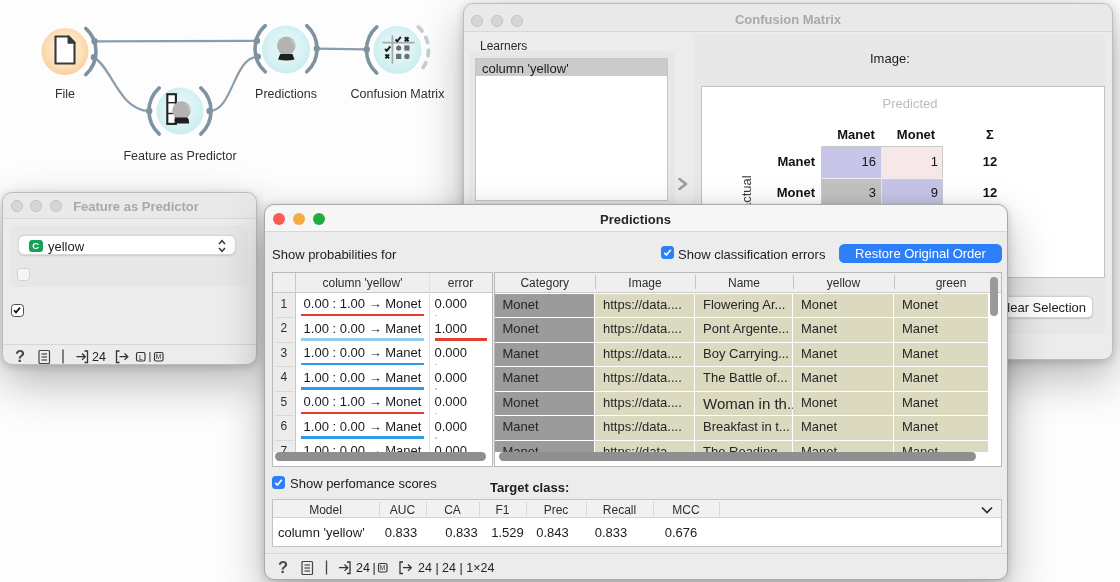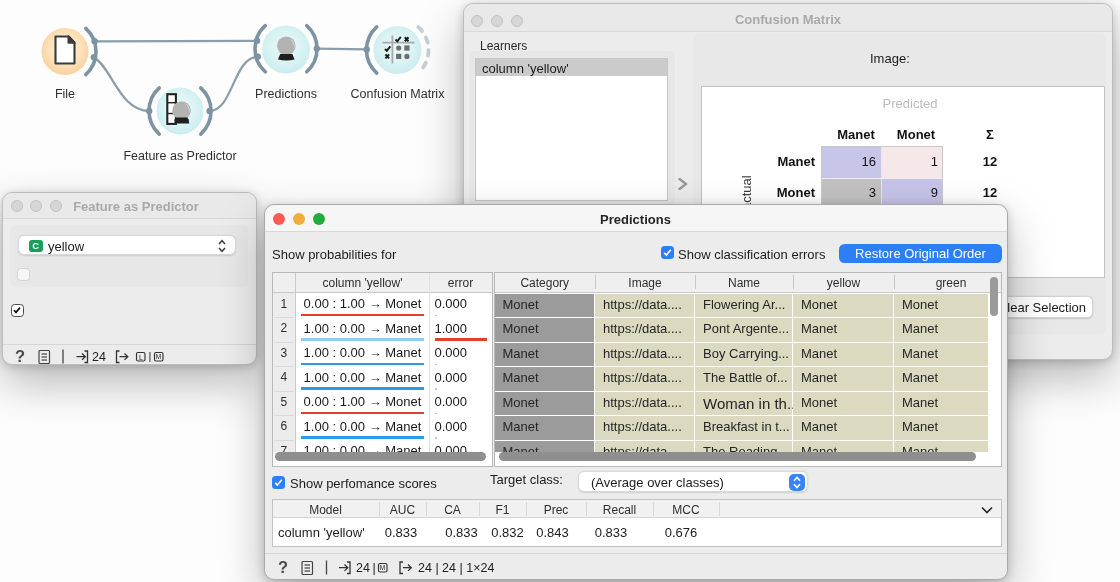--- a/index.html
+++ b/index.html
@@ -363,29 +363,21 @@
       <div class="abs" style="left:495.5px;top:4.5px;width:8px;height:39px;background:#9a9a9a;border-radius:4px;"></div>
       <div class="abs" style="left:4.8px;top:179.5px;width:476.7px;height:9px;background:#8f8f8f;border-radius:4.5px;"></div>
     </div>
 
   <div class="chk chk-on" style="left:7.5px;top:271px;">
       <svg width="13" height="13" viewBox="0 0 13 13" style="position:absolute;left:0;top:0">
         <path d="M3.2,6.8 L5.4,9 L9.8,3.8" stroke="#fff" stroke-width="1.7" fill="none"></path>
       </svg>
     </div>
   <div class="abs t13" style="left:25.5px;top:271.5px;">Show perfomance scores</div>
-  <div class="abs t13" style="left:225.5px;top:267px;">Target class:</div>
-  <div class="combo" style="left:313.5px;top:266px;width:230px;height:21px;">
-    <div class="abs t13" style="left:12px;top:3px;">(Average over classes)</div>
-    <div class="bluecap" style="right:2px;top:2px;width:16px;height:17px;">
-      <svg width="16" height="17" viewBox="0 0 16 17">
-        <path d="M5,6.7 L8,3.4 L11,6.7 M5,10.3 L8,13.6 L11,10.3" stroke="#fff" stroke-width="1.7" fill="none"></path>
-      </svg>
-    </div>
-  </div>
+  <div class="abs t13" style="left:225.5px;top:275px;font-weight:bold;">Target class:</div>
 
   <div class="abs" style="left:7px;top:294.5px;width:730px;height:48px;background:#fff;border:1px solid #c2c2c2;">
     <div class="abs" style="left:0;top:0;width:728px;height:18px;background:#f1f1f1;border-bottom:1px solid #d4d4d4;"></div>
     <div class="abs" style="left:0;top:2.5px;width:106px;text-align:center;font-size:12px;color:#2e2e2e;">Model</div>
     <div class="abs" style="left:106.5px;top:2.5px;width:47px;text-align:center;font-size:12px;color:#2e2e2e;">AUC</div>
     <div class="abs" style="left:153.5px;top:2.5px;width:53px;text-align:center;font-size:12px;color:#2e2e2e;">CA</div>
     <div class="abs" style="left:206.5px;top:2.5px;width:47px;text-align:center;font-size:12px;color:#2e2e2e;">F1</div>
     <div class="abs" style="left:253.5px;top:2.5px;width:60px;text-align:center;font-size:12px;color:#2e2e2e;">Prec</div>
     <div class="abs" style="left:313.5px;top:2.5px;width:67px;text-align:center;font-size:12px;color:#2e2e2e;">Recall</div>
     <div class="abs" style="left:380.5px;top:2.5px;width:66px;text-align:center;font-size:12px;color:#2e2e2e;">MCC</div>
@@ -395,21 +387,21 @@
     <div class="abs" style="left:253px;top:2px;width:1px;height:14px;background:#d8d8d8;"></div>
     <div class="abs" style="left:313px;top:2px;width:1px;height:14px;background:#d8d8d8;"></div>
     <div class="abs" style="left:380px;top:2px;width:1px;height:14px;background:#d8d8d8;"></div>
     <div class="abs" style="left:446.5px;top:2px;width:1px;height:14px;background:#d8d8d8;"></div>
     <svg class="abs" style="left:707px;top:5px" width="14" height="10" viewBox="0 0 14 10">
         <path d="M2,2.5 L7,7.5 L12,2.5" stroke="#2a2a2a" stroke-width="1.7" fill="none"></path>
       </svg>
     <div class="abs t13" style="left:5.5px;top:25px;">column 'yellow'</div>
     <div class="abs t13" style="left:106.5px;top:25px;width:44px;text-align:center;">0.833</div>
     <div class="abs t13" style="left:167px;top:25px;width:44px;text-align:center;">0.833</div>
-    <div class="abs t13" style="left:213px;top:25px;width:44px;text-align:center;">0.832</div>
+    <div class="abs t13" style="left:213px;top:25px;width:44px;text-align:center;">1.529</div>
     <div class="abs t13" style="left:258px;top:25px;width:44px;text-align:center;">0.843</div>
     <div class="abs t13" style="left:316.5px;top:25px;width:44px;text-align:center;">0.833</div>
     <div class="abs t13" style="left:386.5px;top:25px;width:44px;text-align:center;">0.676</div>
   </div>
 
   <div class="abs" style="left:0;right:0;top:348.5px;border-top:1px solid #d6d6d6;"></div>
   <svg class="abs" style="left:10px;top:354px" width="240" height="17" viewBox="0 0 240 17">
     <text x="3" y="13.5" font-size="16.5" font-weight="bold" fill="#4a4a4a">?</text>
     <g stroke="#444" stroke-width="1.2" fill="none">
       <rect x="27" y="2.5" width="10.5" height="13" rx="1"></rect>

